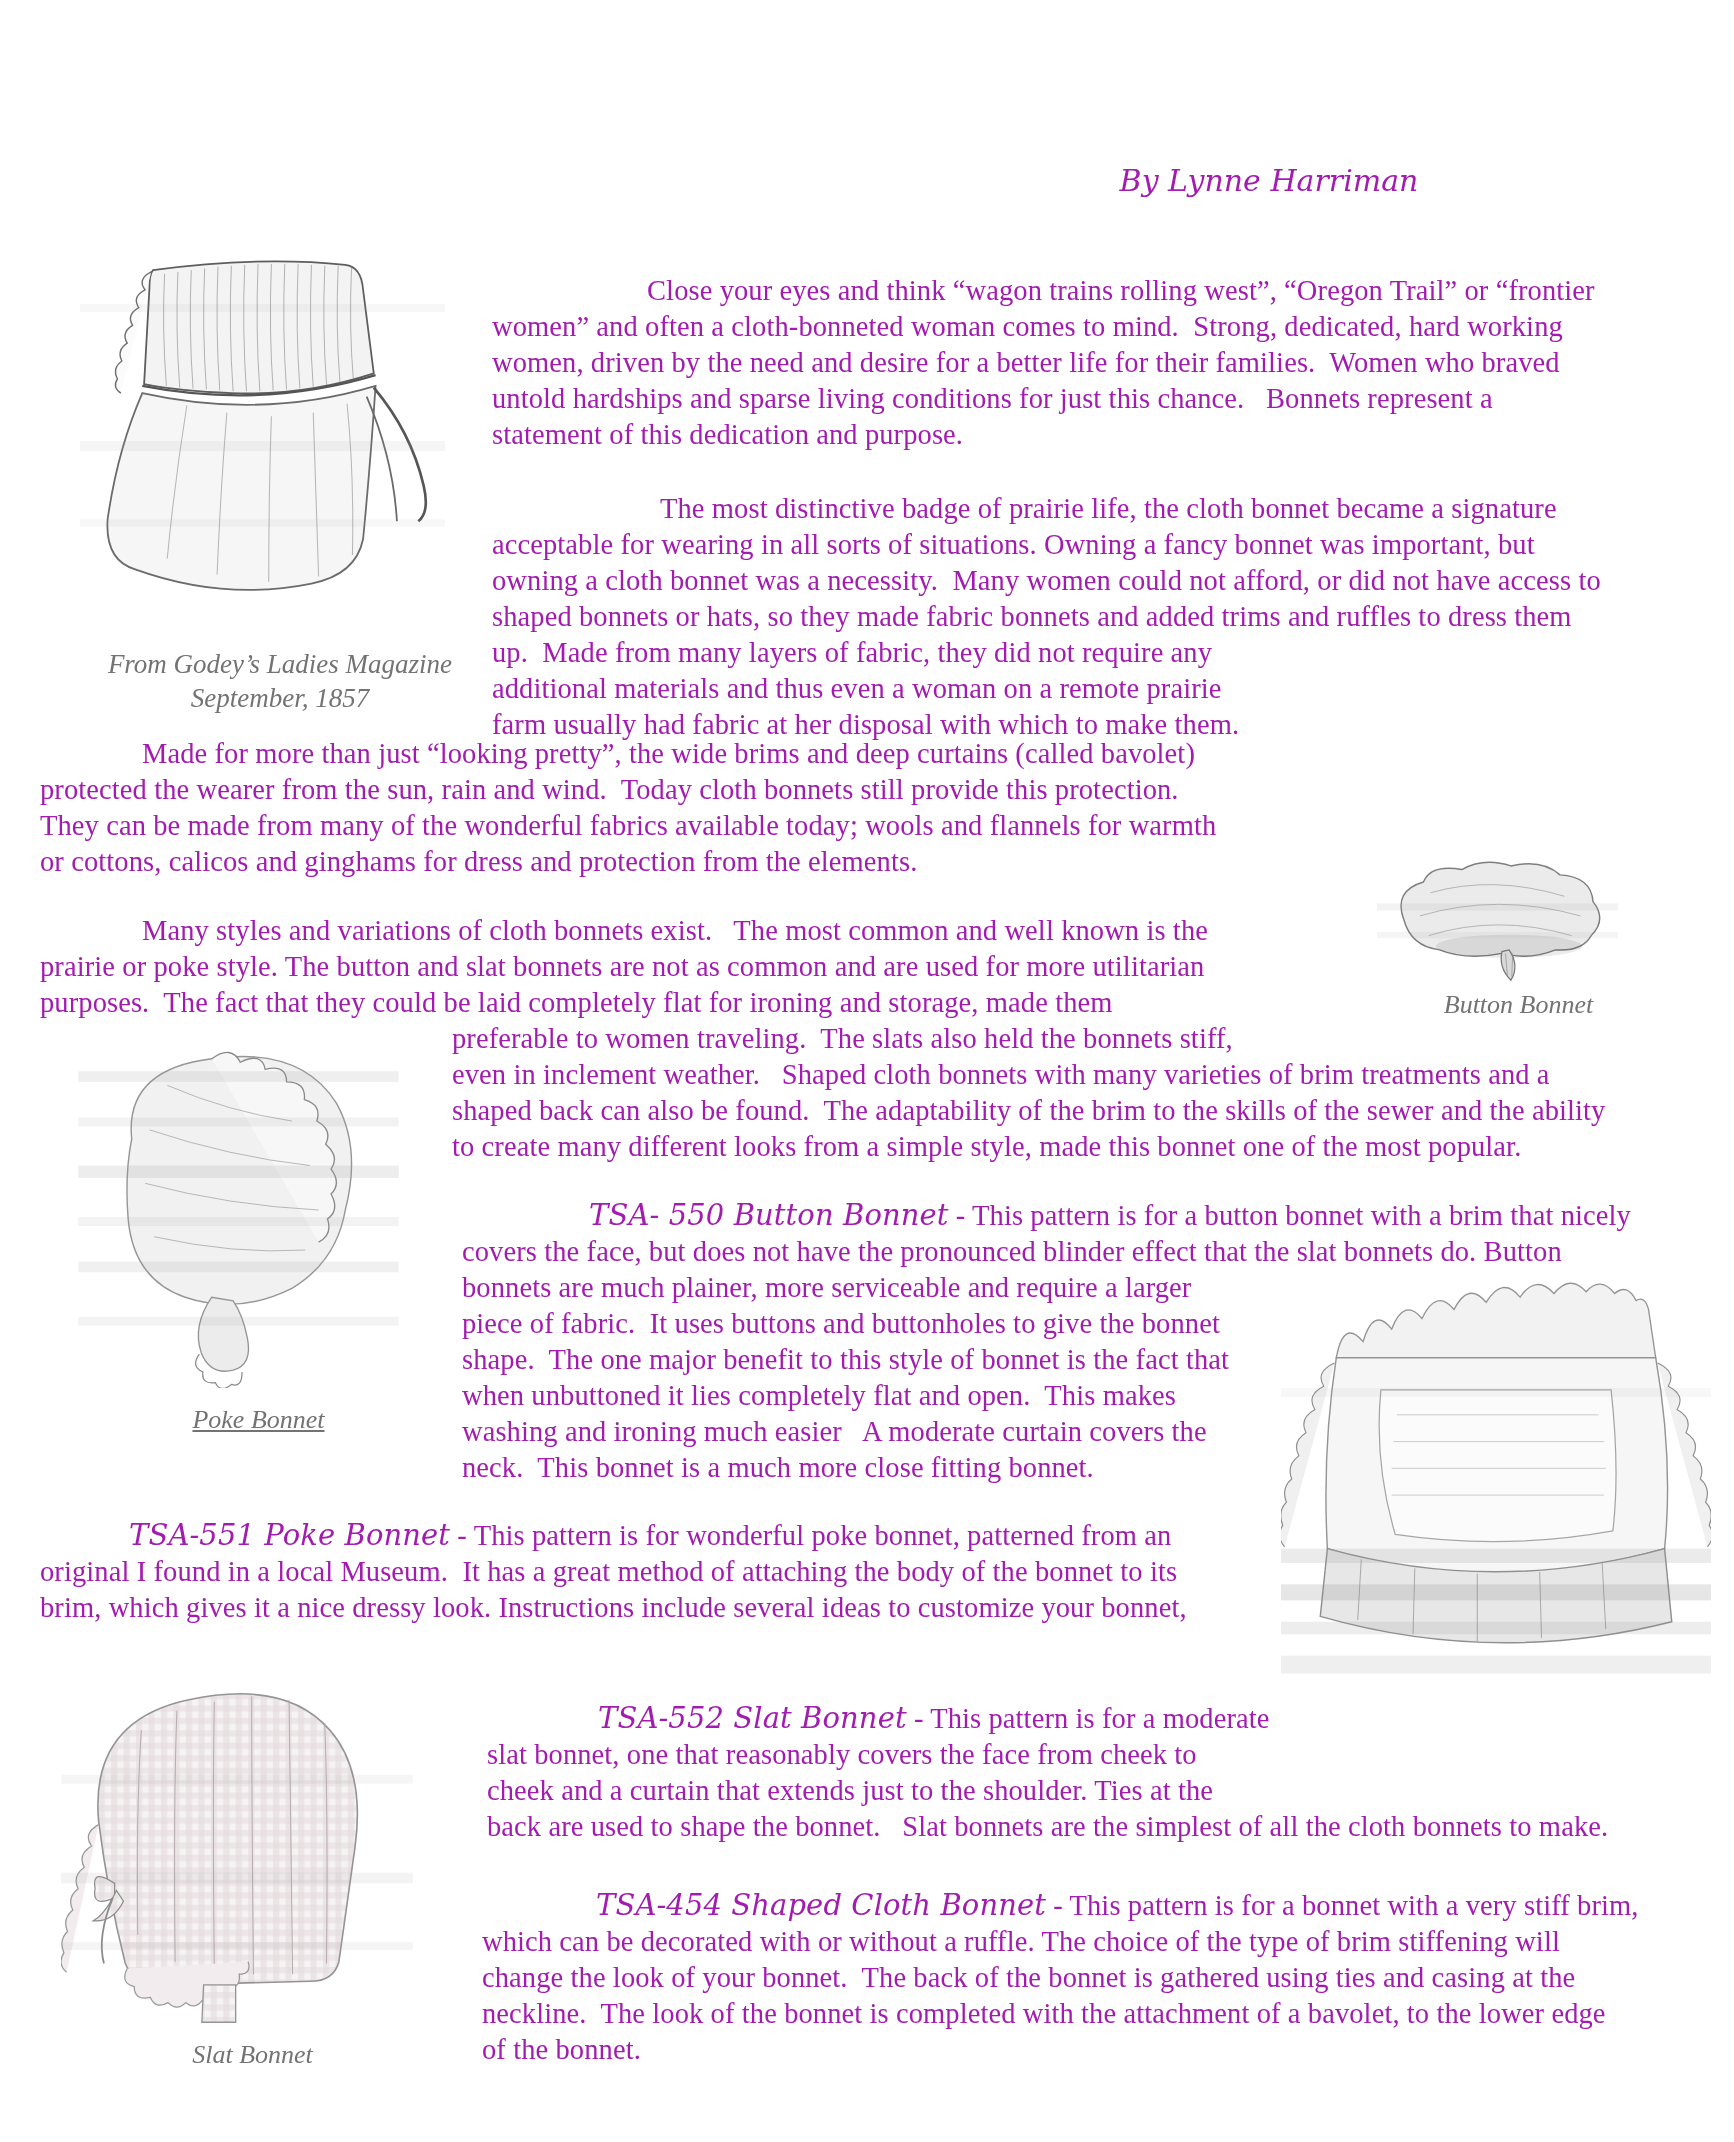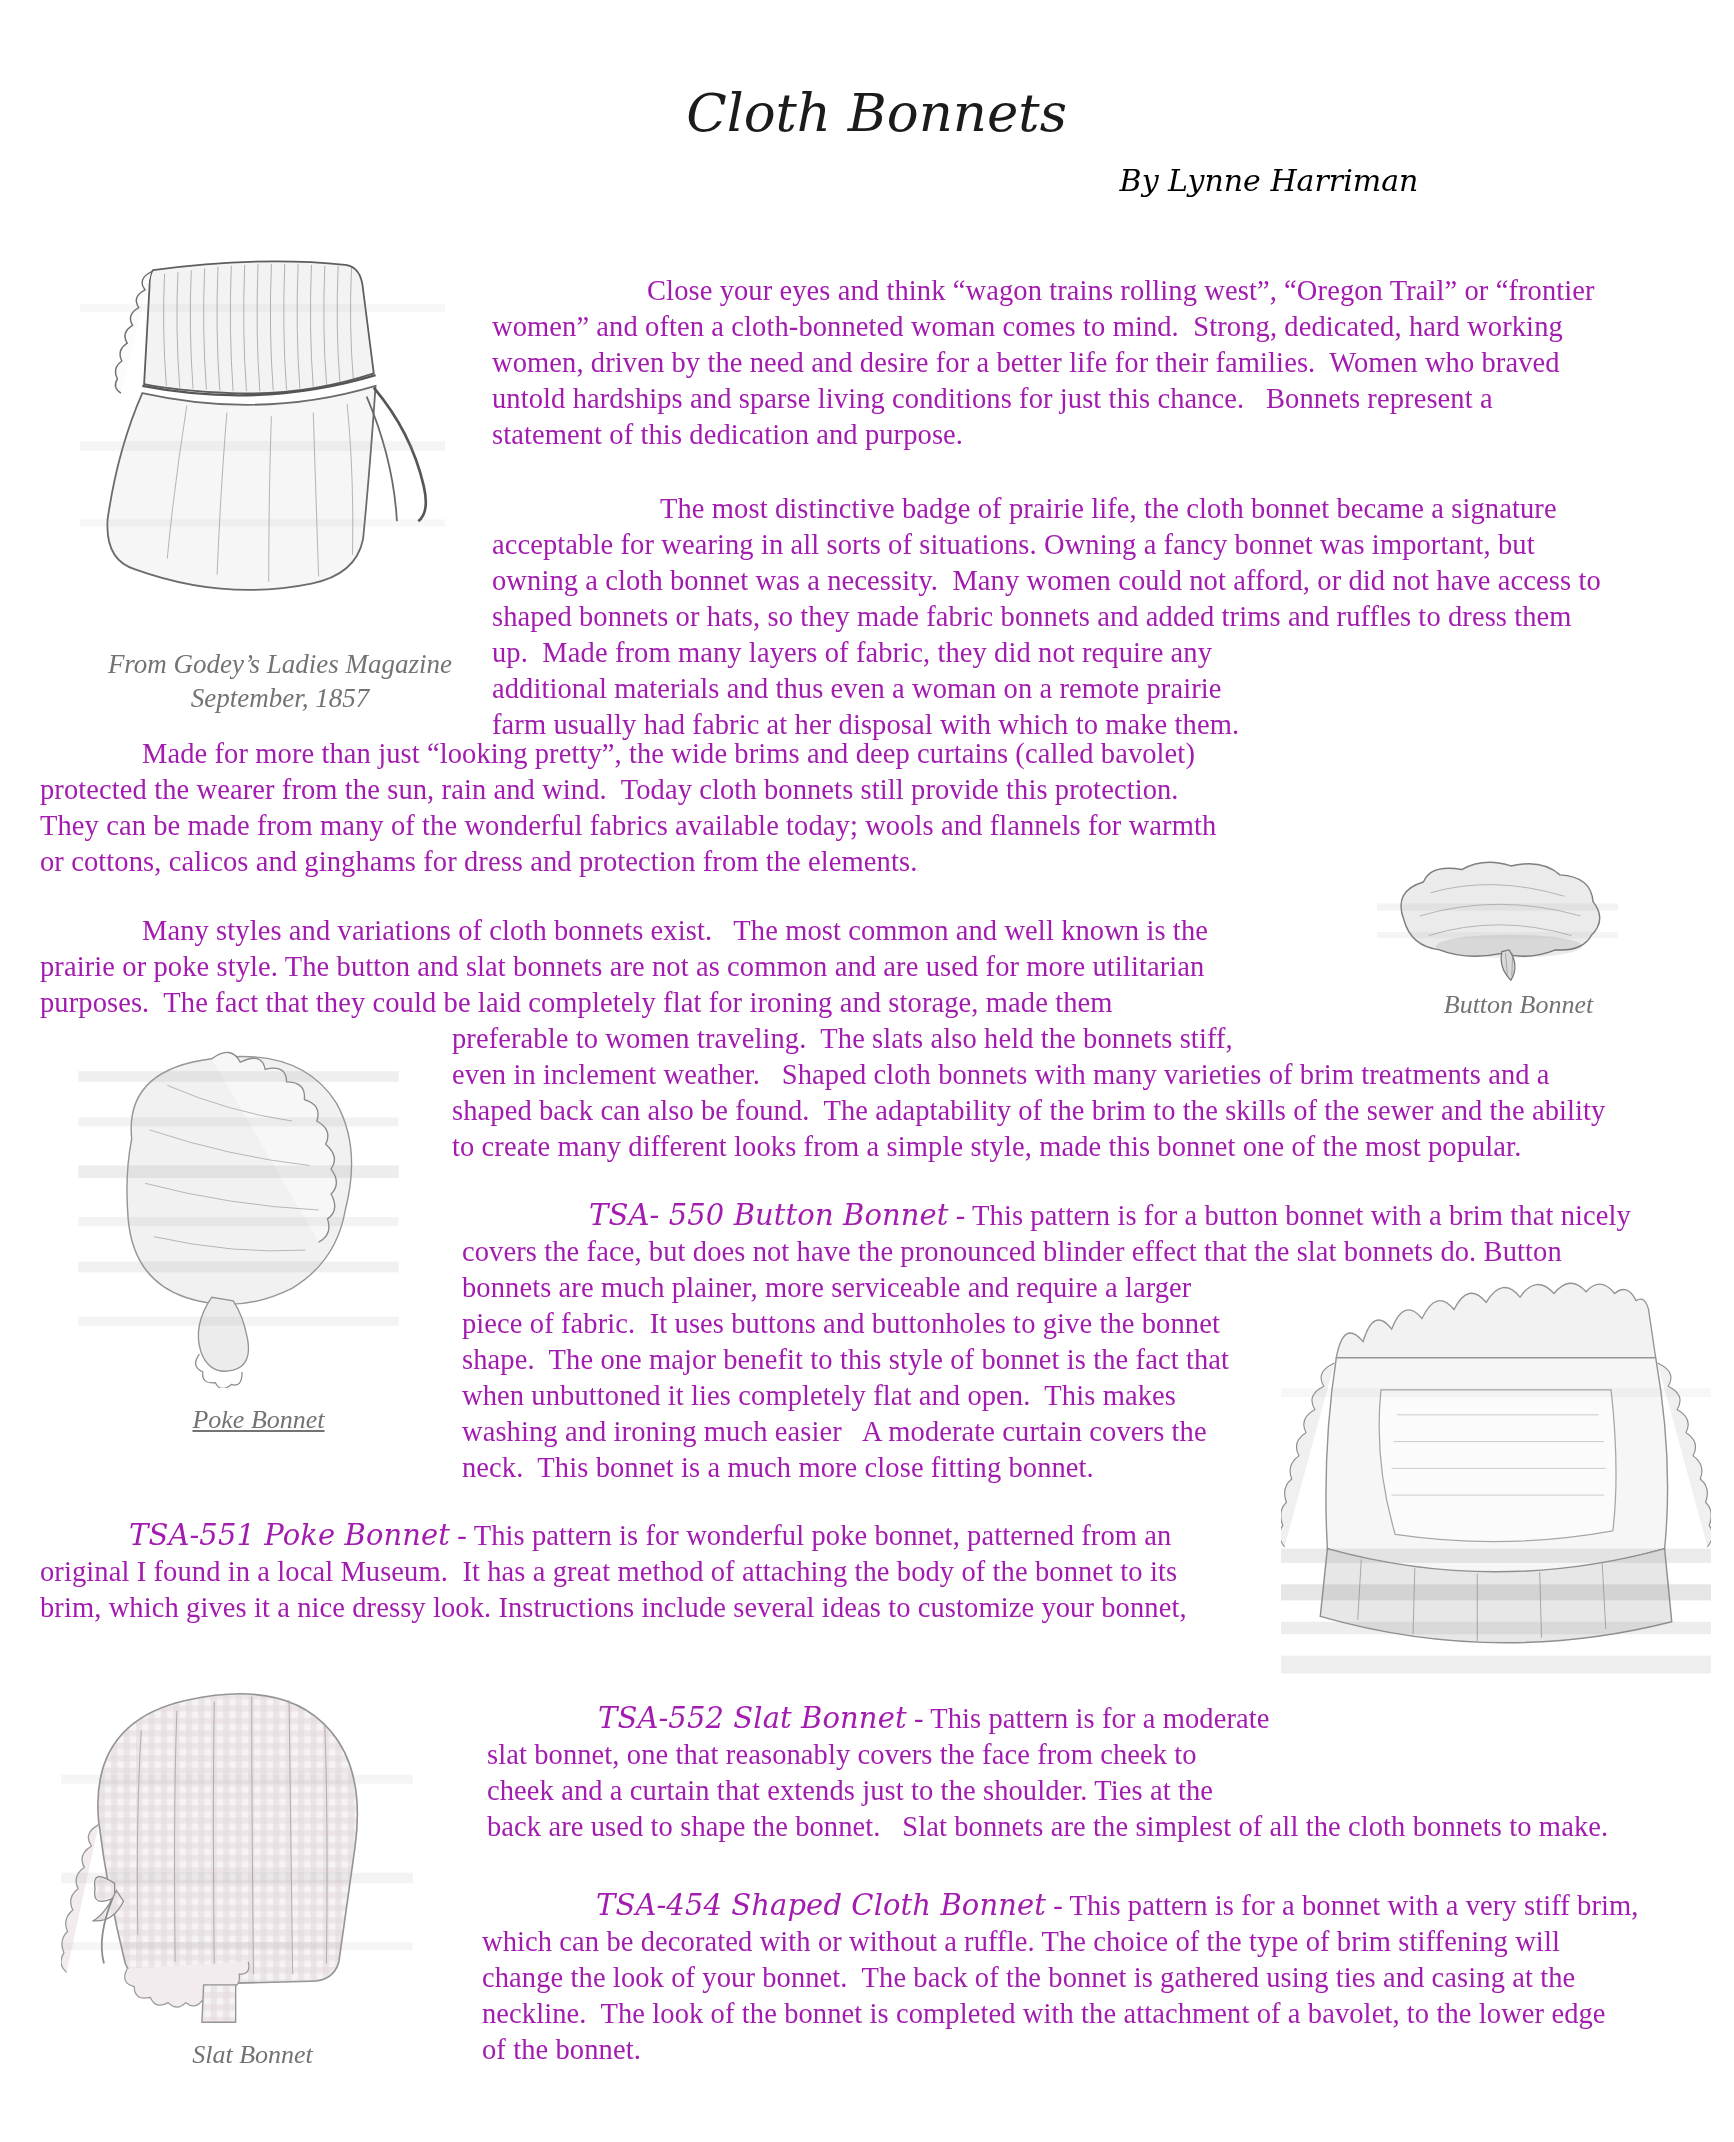--- a/index.html
+++ b/index.html
@@ -15,21 +15,21 @@
   }
   .script{
     font-family:"DejaVu Serif", serif;font-style:italic;
   }
   .title{
     left:520px;top:82px;width:713px;text-align:center;
     font-size:53px;line-height:62px;color:#1b1b1b;
   }
   .byline{
     left:1046px;top:162px;width:446px;text-align:center;
-    font-size:30px;line-height:37px;color:#000000;
+    font-size:30px;line-height:37px;color:#a21caf;
   }
   .cap{
     position:absolute;font-style:italic;font-size:26px;line-height:32px;
     text-align:center;white-space:pre;color:#737373;
   }
   .tsa{font-family:"DejaVu Serif", serif;font-style:italic;font-size:29px;}
   
   #p1{left:492px;top:273px;text-indent:155px;}
   #p2{left:492px;top:491px;text-indent:168px;}
   #p3{left:40px;top:736px;text-indent:102px;}
@@ -52,21 +52,20 @@
   #imgPoke{left:78px;top:1032px;width:321px;height:356px;}
   #imgShaped{left:1281px;top:1281px;width:430px;height:430px;}
   #imgSlat{left:61px;top:1668px;width:352px;height:356px;}
   svg{display:block;width:100%;height:100%;}
 </style>
 </head>
 <body>
 
 <div class="page">
 
-  <div class="abs title script">Cloth Bonnets</div>
   <div class="abs byline script">By Lynne Harriman</div>
 
   <div class="abs" id="imgGodey">
     <svg viewBox="0 0 410 435">
       <path d="M82,20 Q200,4 298,14 Q316,16 318,42 L330,136 Q250,162 170,158 Q112,156 72,148 L78,40 Q78,24 82,20 Z" fill="#f3f3f3" stroke="#5d5d5d" stroke-width="2"></path>
       <g stroke="#8f8f8f" stroke-width="1" fill="none" opacity="0.75">
         <path d="M95,24 Q92,85 97,150"></path>
           <path d="M110,22 Q107,85 112,152"></path>
         <path d="M125,20 Q122,86 127,153"></path>
           <path d="M140,18 Q137,86 142,154"></path>

